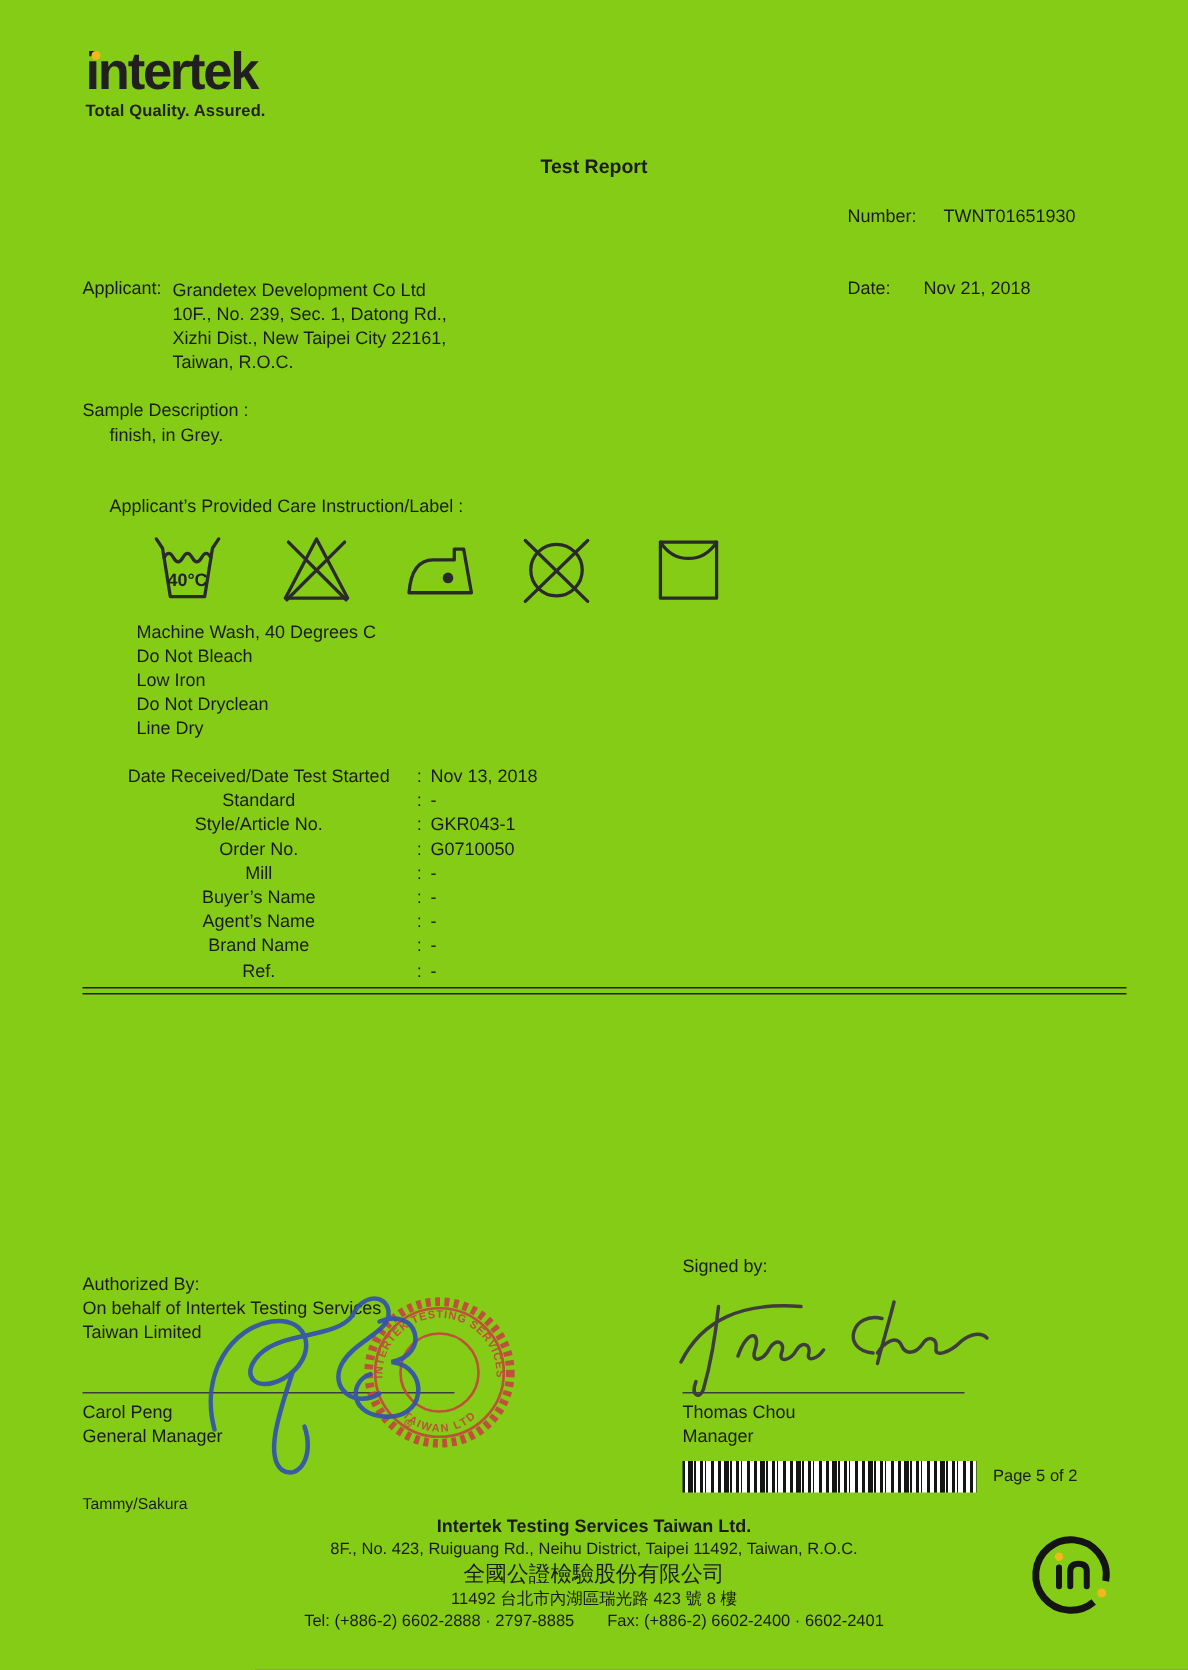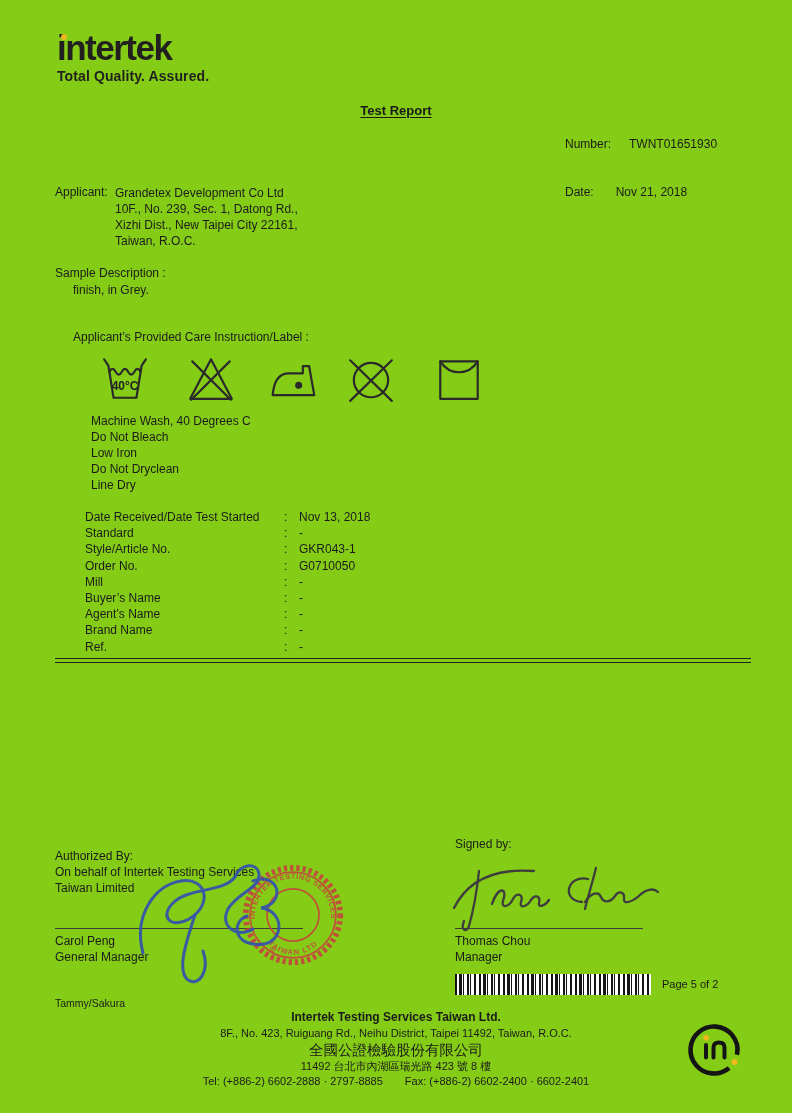--- a/index.html
+++ b/index.html
@@ -5,24 +5,24 @@
   html,body{margin:0;padding:0;background:#888;}
   .page{
     position:relative; width:792px; height:1113px; background:#84cc16;
     font-family:"Liberation Sans","DejaVu Sans",sans-serif;
     font-size:12px; color:#1b1b1b; overflow:hidden; margin:0 auto;
   }
   .abs{position:absolute;}
   
   .logo-text{font-weight:bold; font-size:35px; letter-spacing:-1.5px; color:#221f1f; line-height:1;}
   .logo-idot{position:absolute; width:6px; height:6px; border-radius:50%;}
-  .logo-tagline{font-weight:bold; font-size:14px; color:#221f1f; letter-spacing:0.1px;}
+  .logo-tagline{font-weight:bold; font-size:11px; color:#221f1f; letter-spacing:0.1px;}
   
   .title{left:0; right:0; text-align:center; font-weight:bold; font-size:13px;}
-  .title span{text-decoration:underline; text-underline-offset:2px;margin-top:16px;}
+  .title span{text-underline-offset:2px;margin-top:16px;}
   .kv{display:flex; align-items:flex-end;margin-left:27px;}
   .addr div{line-height:16px;}
   .desc div{line-height:16px;}
   .care-list div{line-height:16px;}
   
   .dtable .drow{display:flex; align-items:baseline; height:16.2px;}
   .dlabel{width:199px;}
   .dcolon{width:15px;}
   .rule-double{height:3px; border-top:1.4px solid #222; border-bottom:1.4px solid #222;}
   .sig-line{height:0; border-top:1.2px solid #3c3c3c;}
@@ -123,21 +123,21 @@
   </div>
 
   <div class="abs care-list" style="left:91px; top:413px;">
     <div>Machine Wash, 40 Degrees C</div>
     <div>Do Not Bleach</div>
     <div>Low Iron</div>
     <div>Do Not Dryclean</div>
     <div>Line Dry</div>
   </div>
 
-  <div class="abs dtable" style="left:85px; top:510px; width:640px;">
+  <div class="abs dtable" style="left:73px; top:510px; width:640px;text-align:center;">
     <div class="drow">
       <span class="dlabel">Date Received/Date Test Started</span>
       <span class="dcolon">:</span>
       <span class="dvalue">Nov 13, 2018</span>
     </div>
     <div class="drow">
       <span class="dlabel">Standard</span>
       <span class="dcolon">:</span>
       <span class="dvalue">-</span>
     </div>

